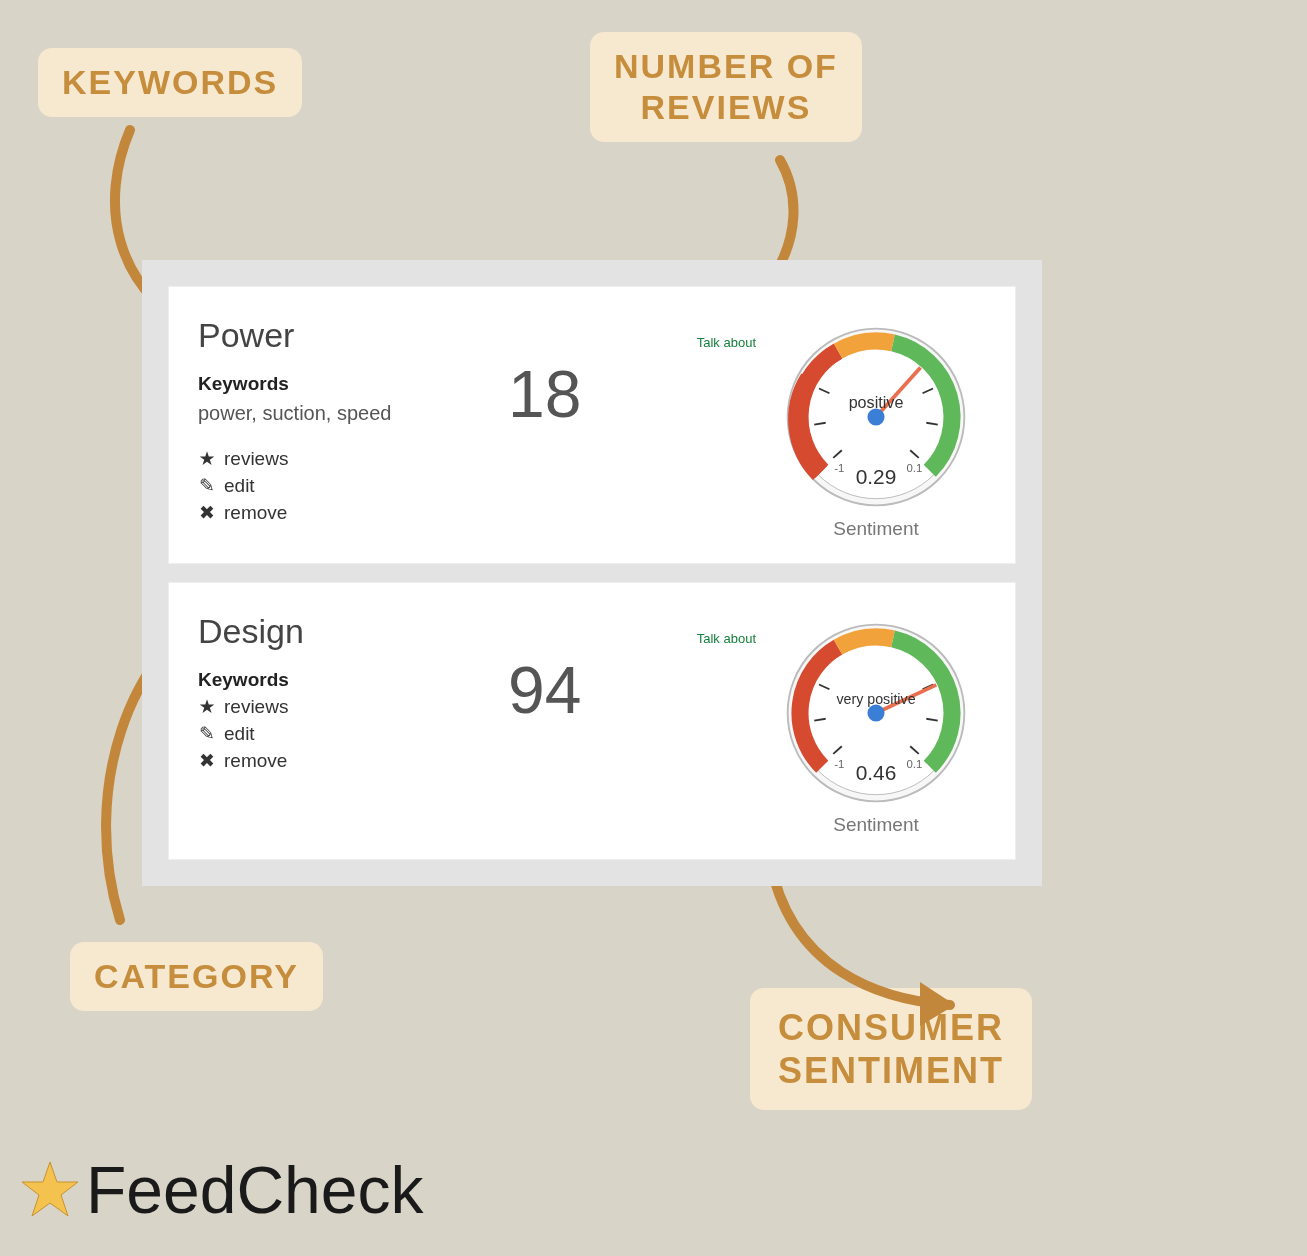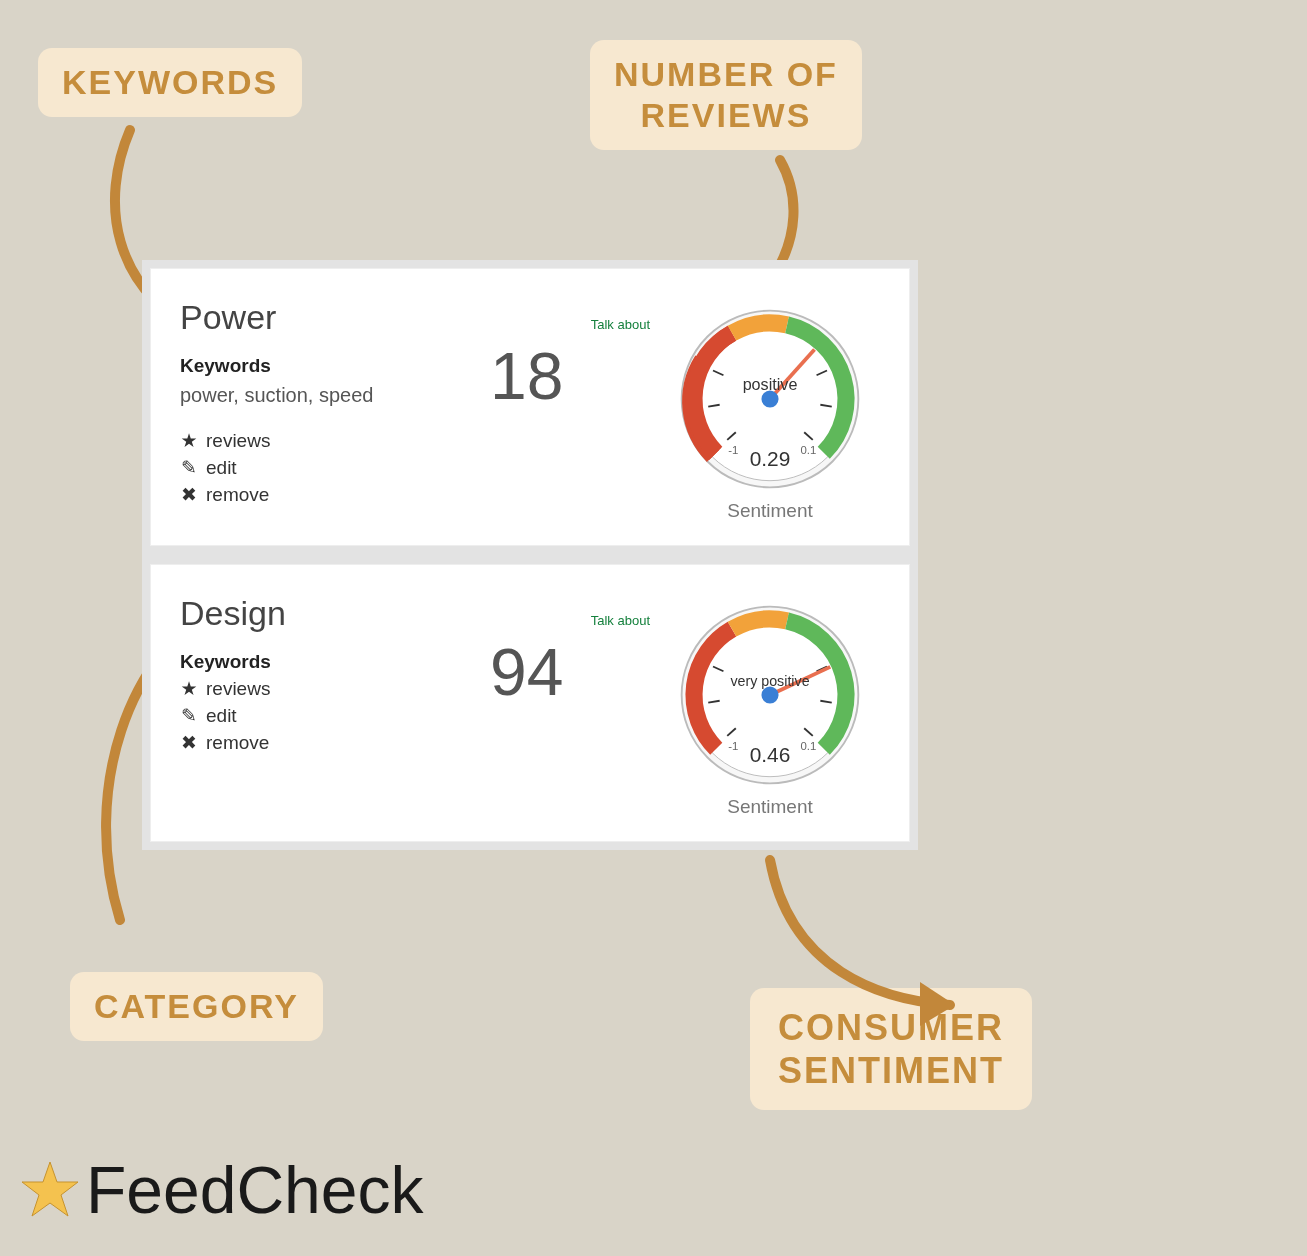--- a/index.html
+++ b/index.html
@@ -18,32 +18,32 @@
     padding: 14px 24px;
     font-family: Arial, sans-serif;
     font-weight: 900;
     font-size: 34px;
     color: #c58d3c;
     letter-spacing: 2px;
     text-align: center;
     line-height: 1.2;
   }
   .callout-keywords { top: 48px; left: 38px; }
-  .callout-reviews { top: 40px; left: 590px; padding-left: 24px; }
-  .callout-category { top: 972px; left: 70px; }
+  .callout-reviews { top: 32px; left: 590px; padding-left: 24px; }
+  .callout-category { top: 942px; left: 70px; }
   .callout-sentiment { top: 988px; left: 750px; font-size: 36px; padding: 18px 28px; }
 
   .arrow { position: absolute; pointer-events: none; }
 
   .panel-outer {
     position: absolute;
     top: 260px; left: 142px;
-    width: 776px;
+    width: 900px;
     background: #e3e3e3;
-    padding: 8px;
+    padding: 26px;
   }
   .card {
     background: #fff;
     margin-bottom: 18px;
     padding: 30px 30px 20px 30px;
     display: grid;
     grid-template-columns: 300px 1fr 220px;
     gap: 10px;
     align-items: start;
     color: #333;

